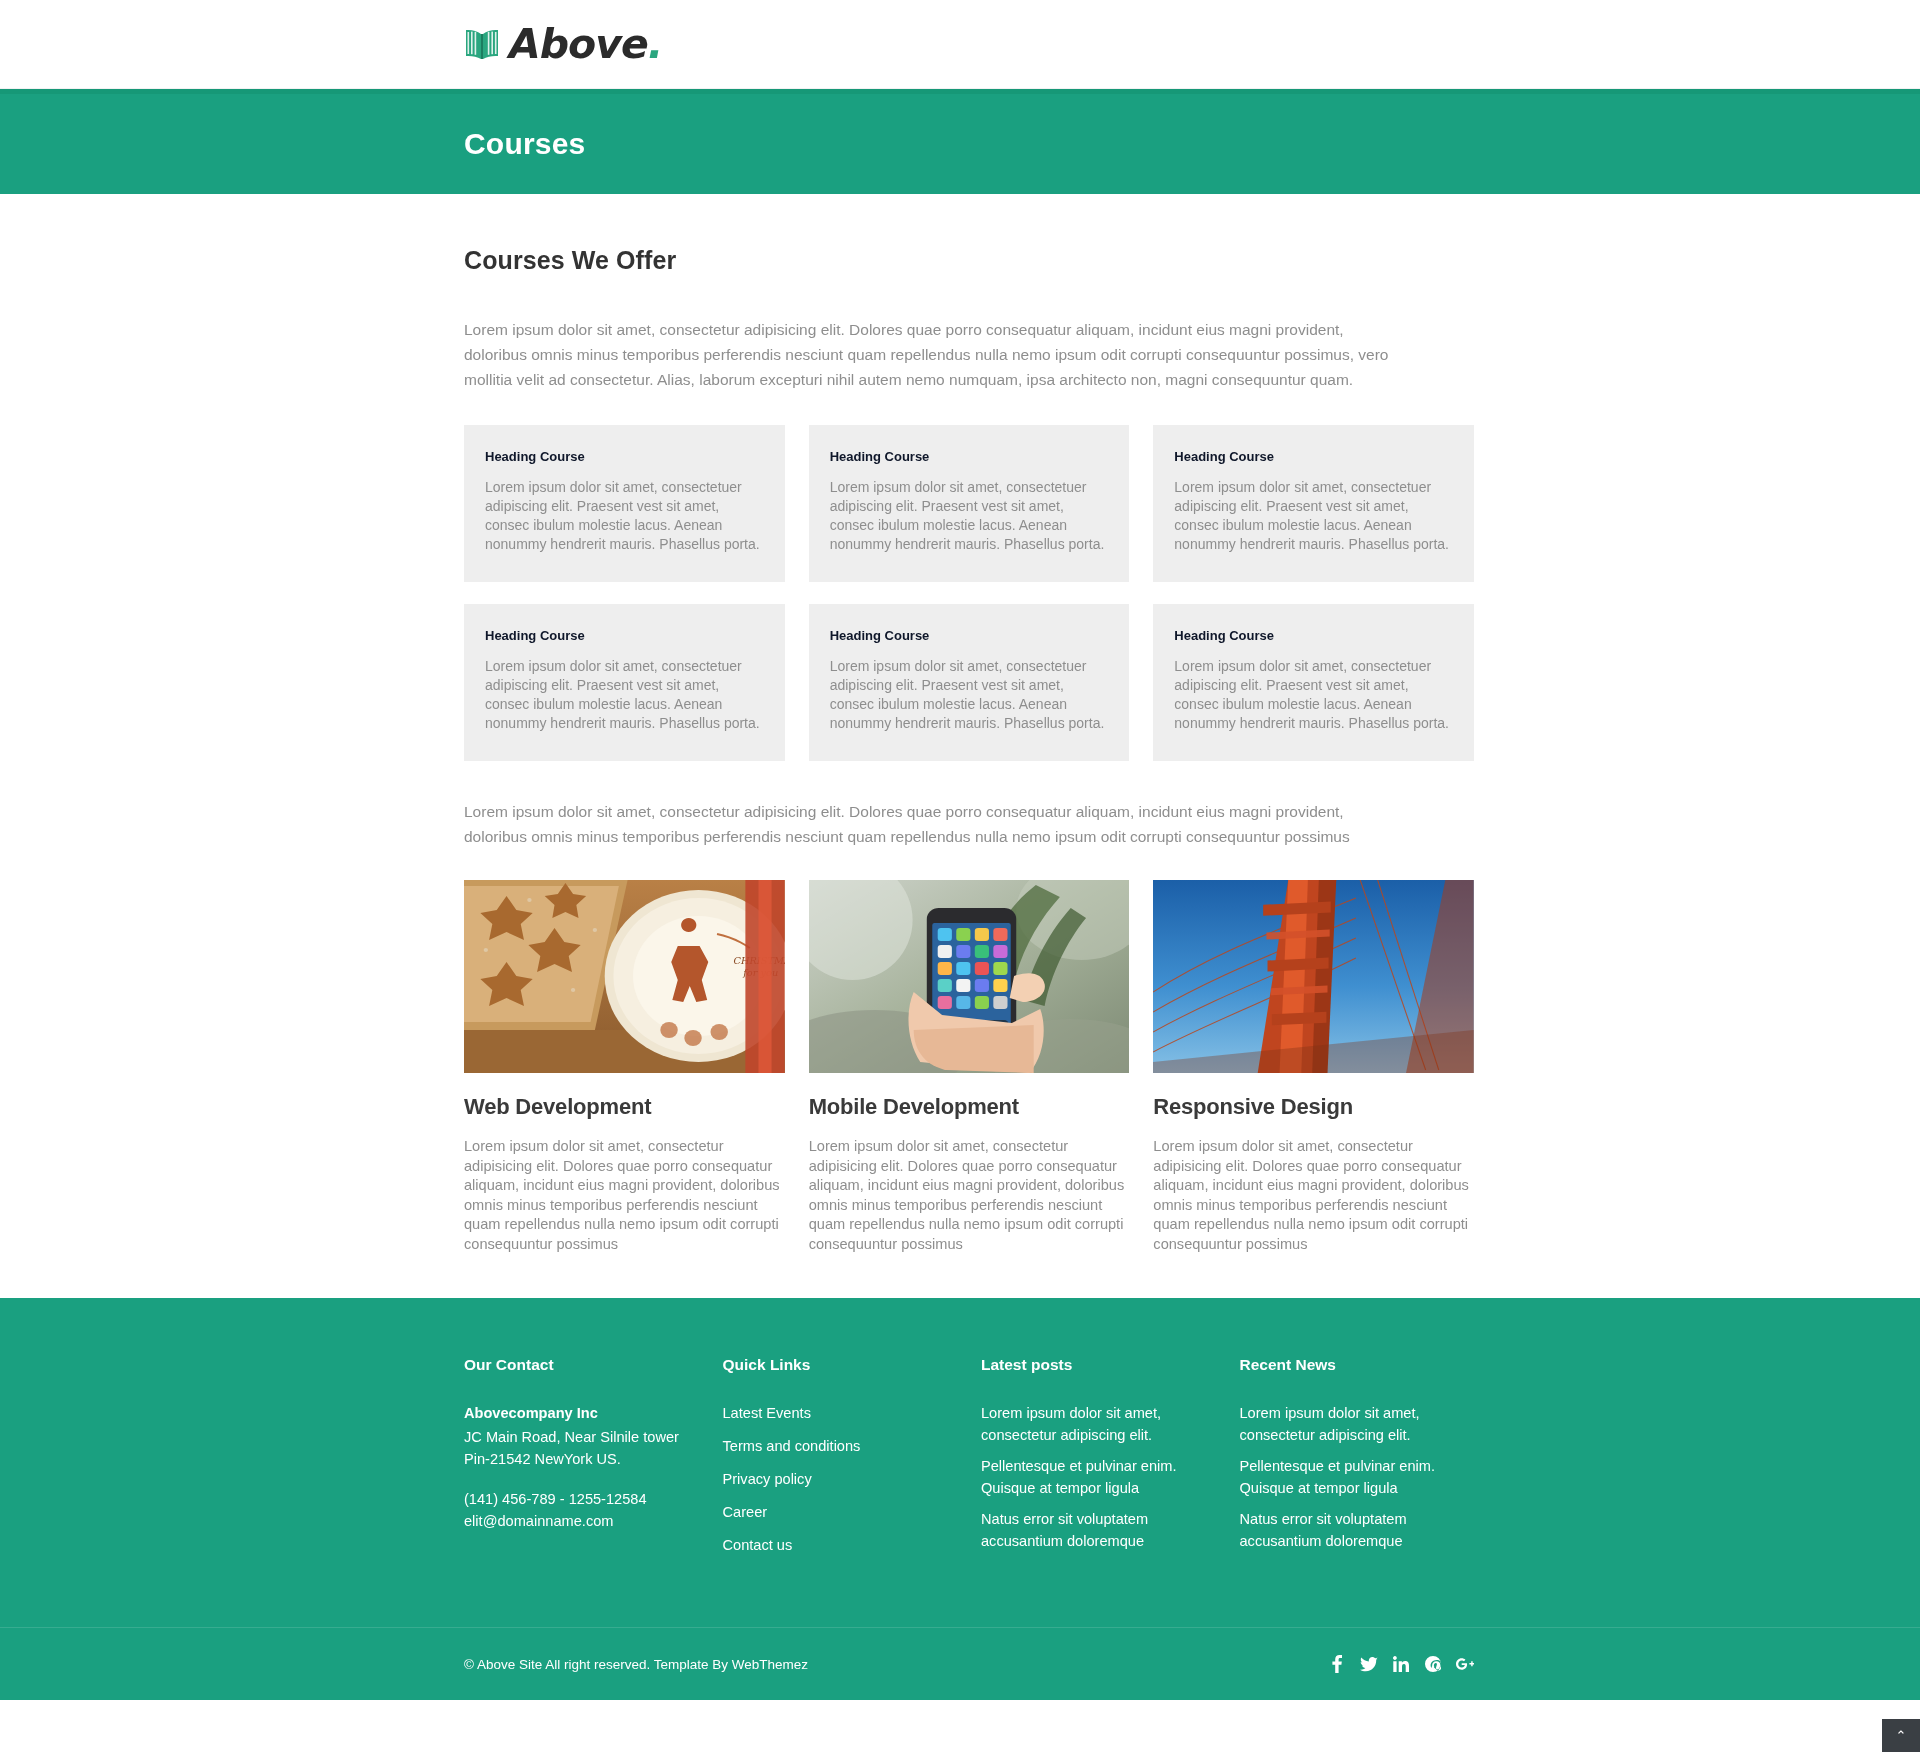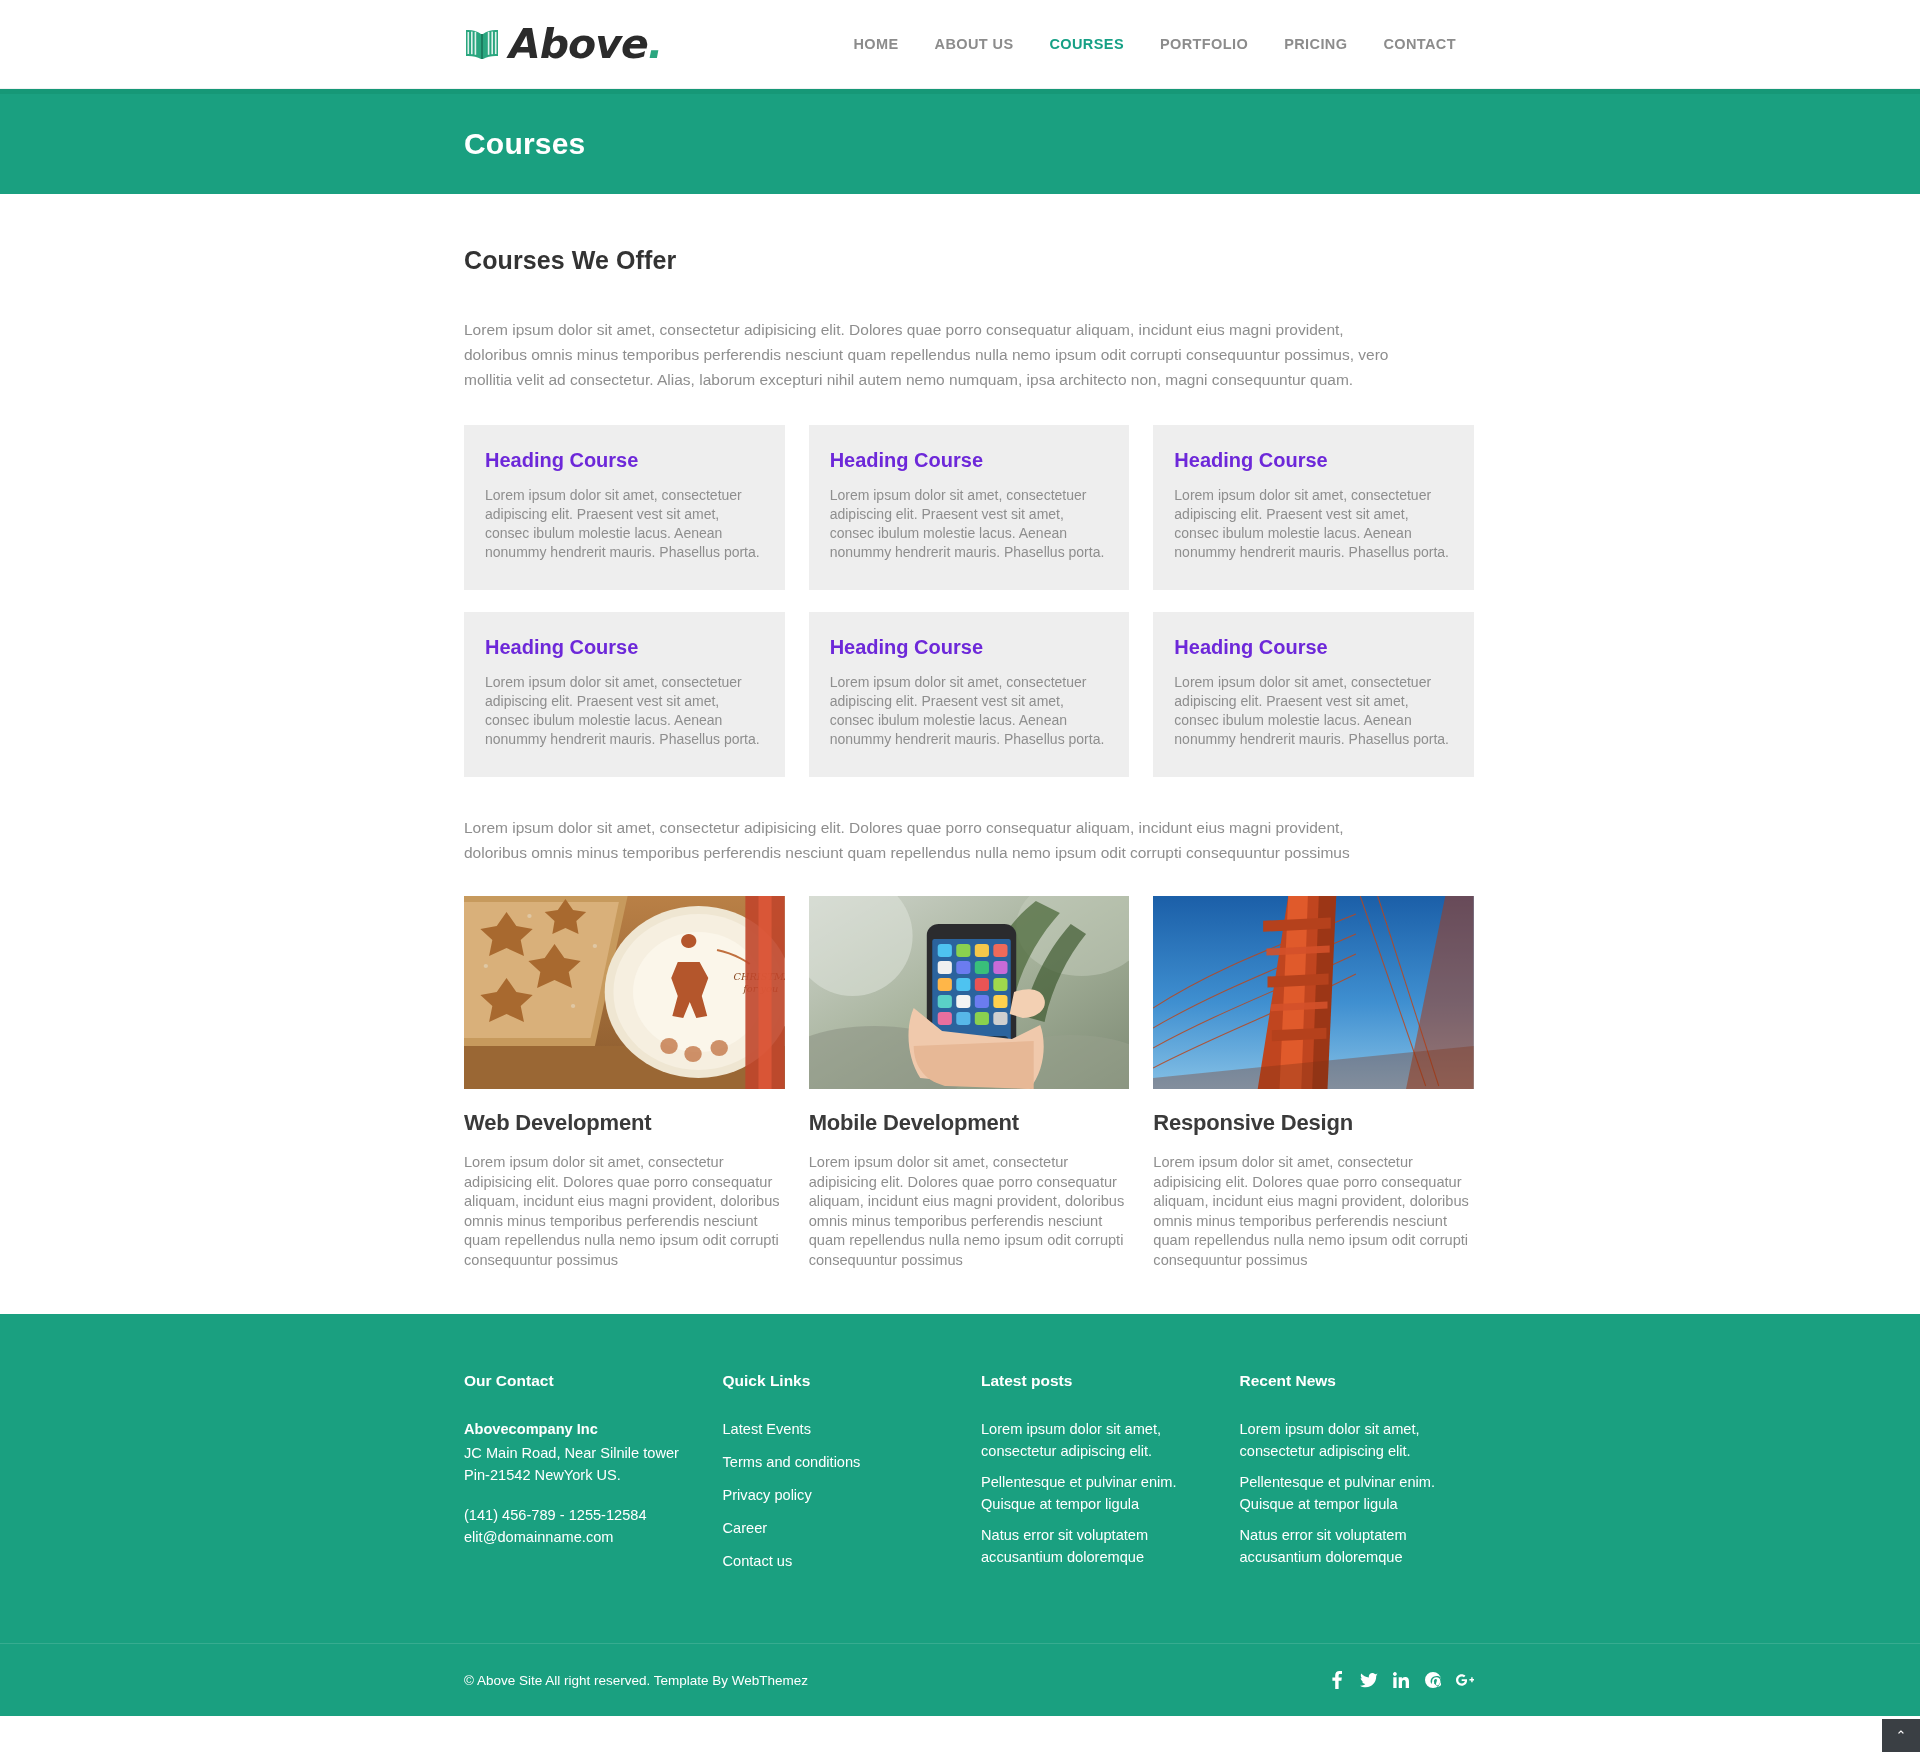--- a/index.html
+++ b/index.html
@@ -102,23 +102,23 @@
     column-gap: 24px;
     row-gap: 22px;
     margin-bottom: 38px;
   }
   .course-card {
     background: #eeeeee;
     padding: 24px 22px 28px 21px;
     min-height: 135px;
   }
   .course-card h4 {
-    font-size: 20px;
-    font-weight: bold;
-    color: #6d28d9;
+    font-size: 13px;
+    font-weight: bold;
+    color: #0f172a;
     margin-bottom: 14px;
   }
   .course-card p {
     font-size: 14px;
     line-height: 19px;
     color: #8e8e8e;
   }
 
   .lead2 {
     font-size: 15.5px;
@@ -256,28 +256,20 @@
             <rect x="10.6" y="4.8" width="1.6" height="23" fill="#ffffff" opacity="0.85"></rect>
             <rect x="23.8" y="4.8" width="1.6" height="23" fill="#ffffff" opacity="0.85"></rect>
             <rect x="27.4" y="4.6" width="1.6" height="22.6" fill="#ffffff" opacity="0.85"></rect>
             <rect x="30.9" y="5" width="1.6" height="22" fill="#ffffff" opacity="0.85"></rect>
             <path d="M17 7 L19 7 L19 32 L17 32 Z" fill="#1c7d60"></path>
           </svg>
         </span>
         <span class="brand-text"><span>Above</span><span class="brand-dot">.</span></span>
       </a>
 
-      <nav class="nav">
-        <a class="nav-item" href="#">HOME</a>
-        <a class="nav-item" href="#">ABOUT US</a>
-        <a class="nav-item active" href="#">COURSES</a>
-        <a class="nav-item" href="#">PORTFOLIO</a>
-        <a class="nav-item" href="#">PRICING</a>
-        <a class="nav-item" href="#">CONTACT</a>
-      </nav>
 
     </div>
   </header>
 
   <section class="banner">
     <div class="banner-inner">
       <h1 class="banner-title">Courses</h1>
     </div>
   </section>
 

